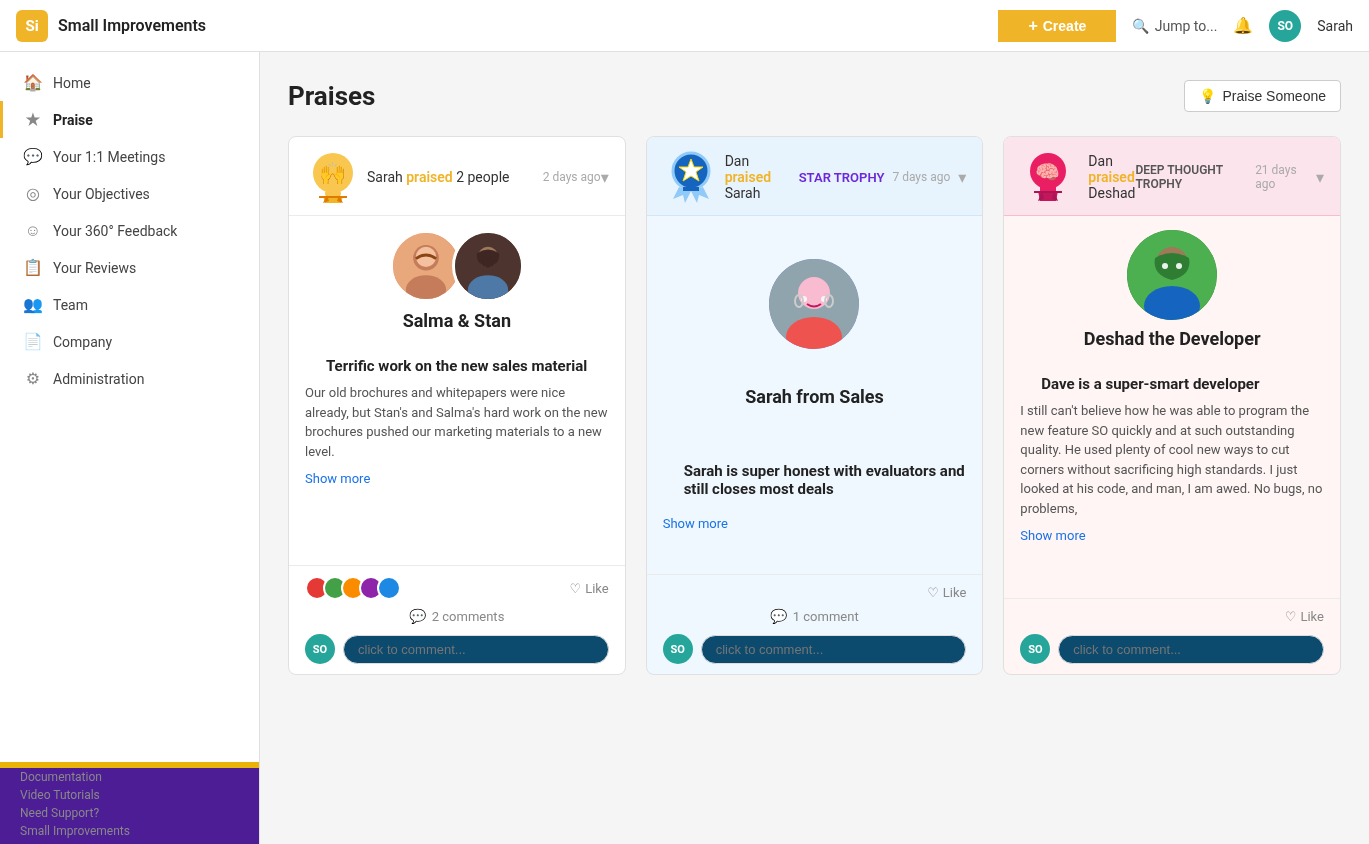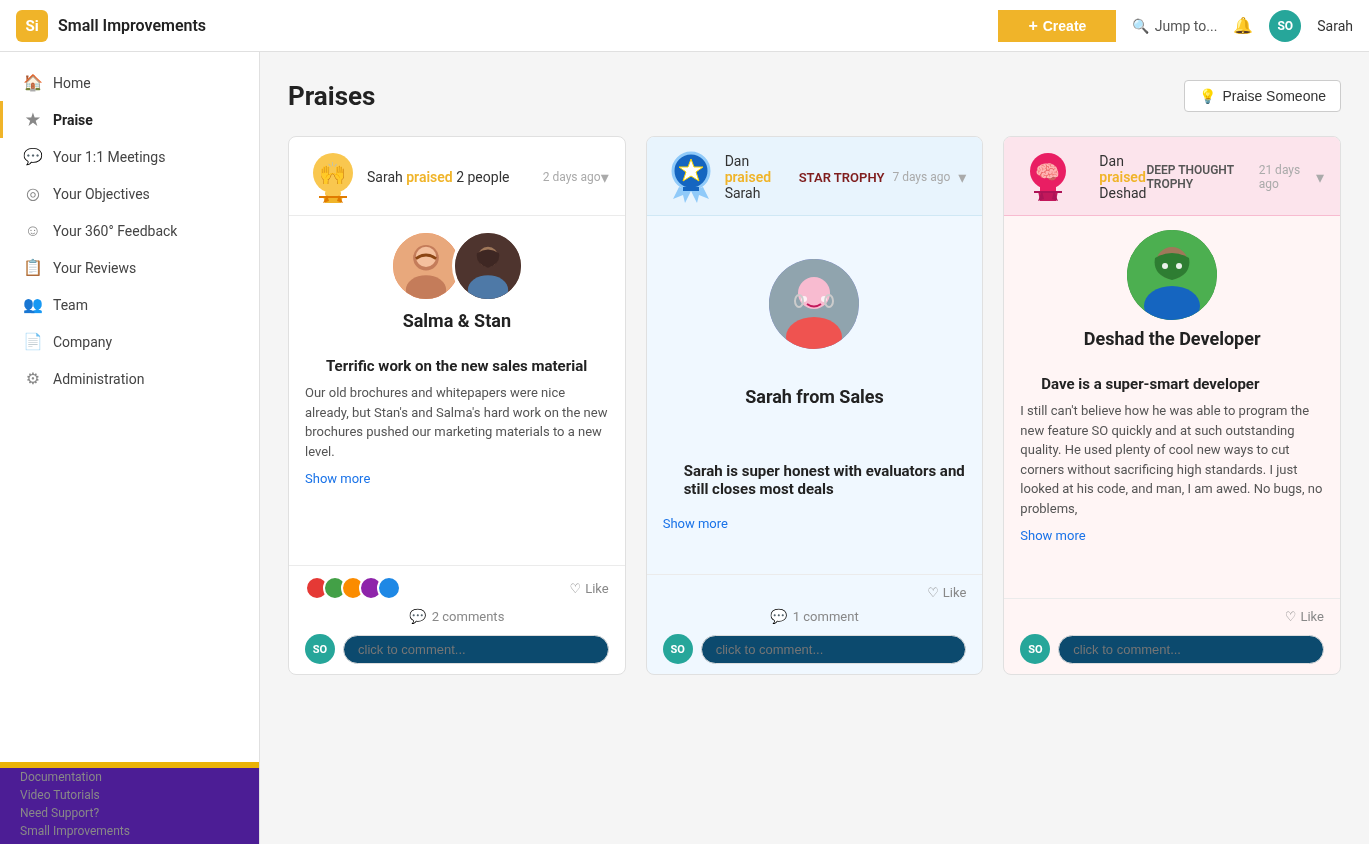--- a/index.html
+++ b/index.html
@@ -318,21 +318,21 @@
               <rect x="20" y="38" width="16" height="4" fill="#1565c0"></rect>
             </svg>
           </div>
         </div>
         <div style="flex:1; margin-left:6px;">
           <span class="name-link">Dan</span>
           <span style="color:#f0b429; font-weight:600;"> praised </span>
           <span class="name-link">Sarah</span>
         </div>
         <div style="display:flex; align-items:center; gap:8px;">
-          <span style="font-size:13px; font-weight:600; color:#7f1d1d;">STAR TROPHY</span>
+          <span style="font-size:13px; font-weight:600; color:#6d28d9;">STAR TROPHY</span>
           <span class="card-timestamp">7 days ago</span>
           <span class="card-chevron">▾</span>
         </div>
       </div>
 
       <div class="single-avatar">
         <div class="av" style="width:90px;height:90px;background:#7986cb;border-radius:50%;overflow:hidden;display:flex;align-items:center;justify-content:center;">
           <svg width="90" height="90" viewBox="0 0 90 90">
               <circle cx="45" cy="45" r="45" fill="#90a4ae"></circle>
               <circle cx="45" cy="34" r="16" fill="#f8bbd0"></circle>
@@ -381,21 +381,21 @@
               <circle cx="28" cy="22" r="18" fill="#e91e63"></circle>
               <text x="28" y="30" text-anchor="middle" font-size="20" fill="#fff">🧠</text>
               <rect x="20" y="38" width="16" height="4" fill="#e91e63"></rect>
               <polygon points="18,42 38,42 36,52 20,52" fill="#c2185b"></polygon>
               <line x1="14" y1="43" x2="42" y2="43" stroke="#ad1457" stroke-width="2"></line>
               <polygon points="22,42 18,52 24,50" fill="#ad1457"></polygon>
               <polygon points="34,42 38,52 32,50" fill="#ad1457"></polygon>
             </svg>
           </div>
         </div>
-        <div style="flex:1; margin-left:23px;">
+        <div style="flex:1; margin-left:12px;">
           <span class="name-link">Dan</span>
           <span style="color:#f0b429; font-weight:600;"> praised </span>
           <span class="name-link">Deshad</span>
         </div>
         <div style="display:flex; align-items:center; gap:8px;">
           <span style="font-size:12px; font-weight:600; color:#555;">DEEP THOUGHT TROPHY</span>
           <span class="card-timestamp">21 days ago</span>
           <span class="card-chevron">▾</span>
         </div>
       </div>

